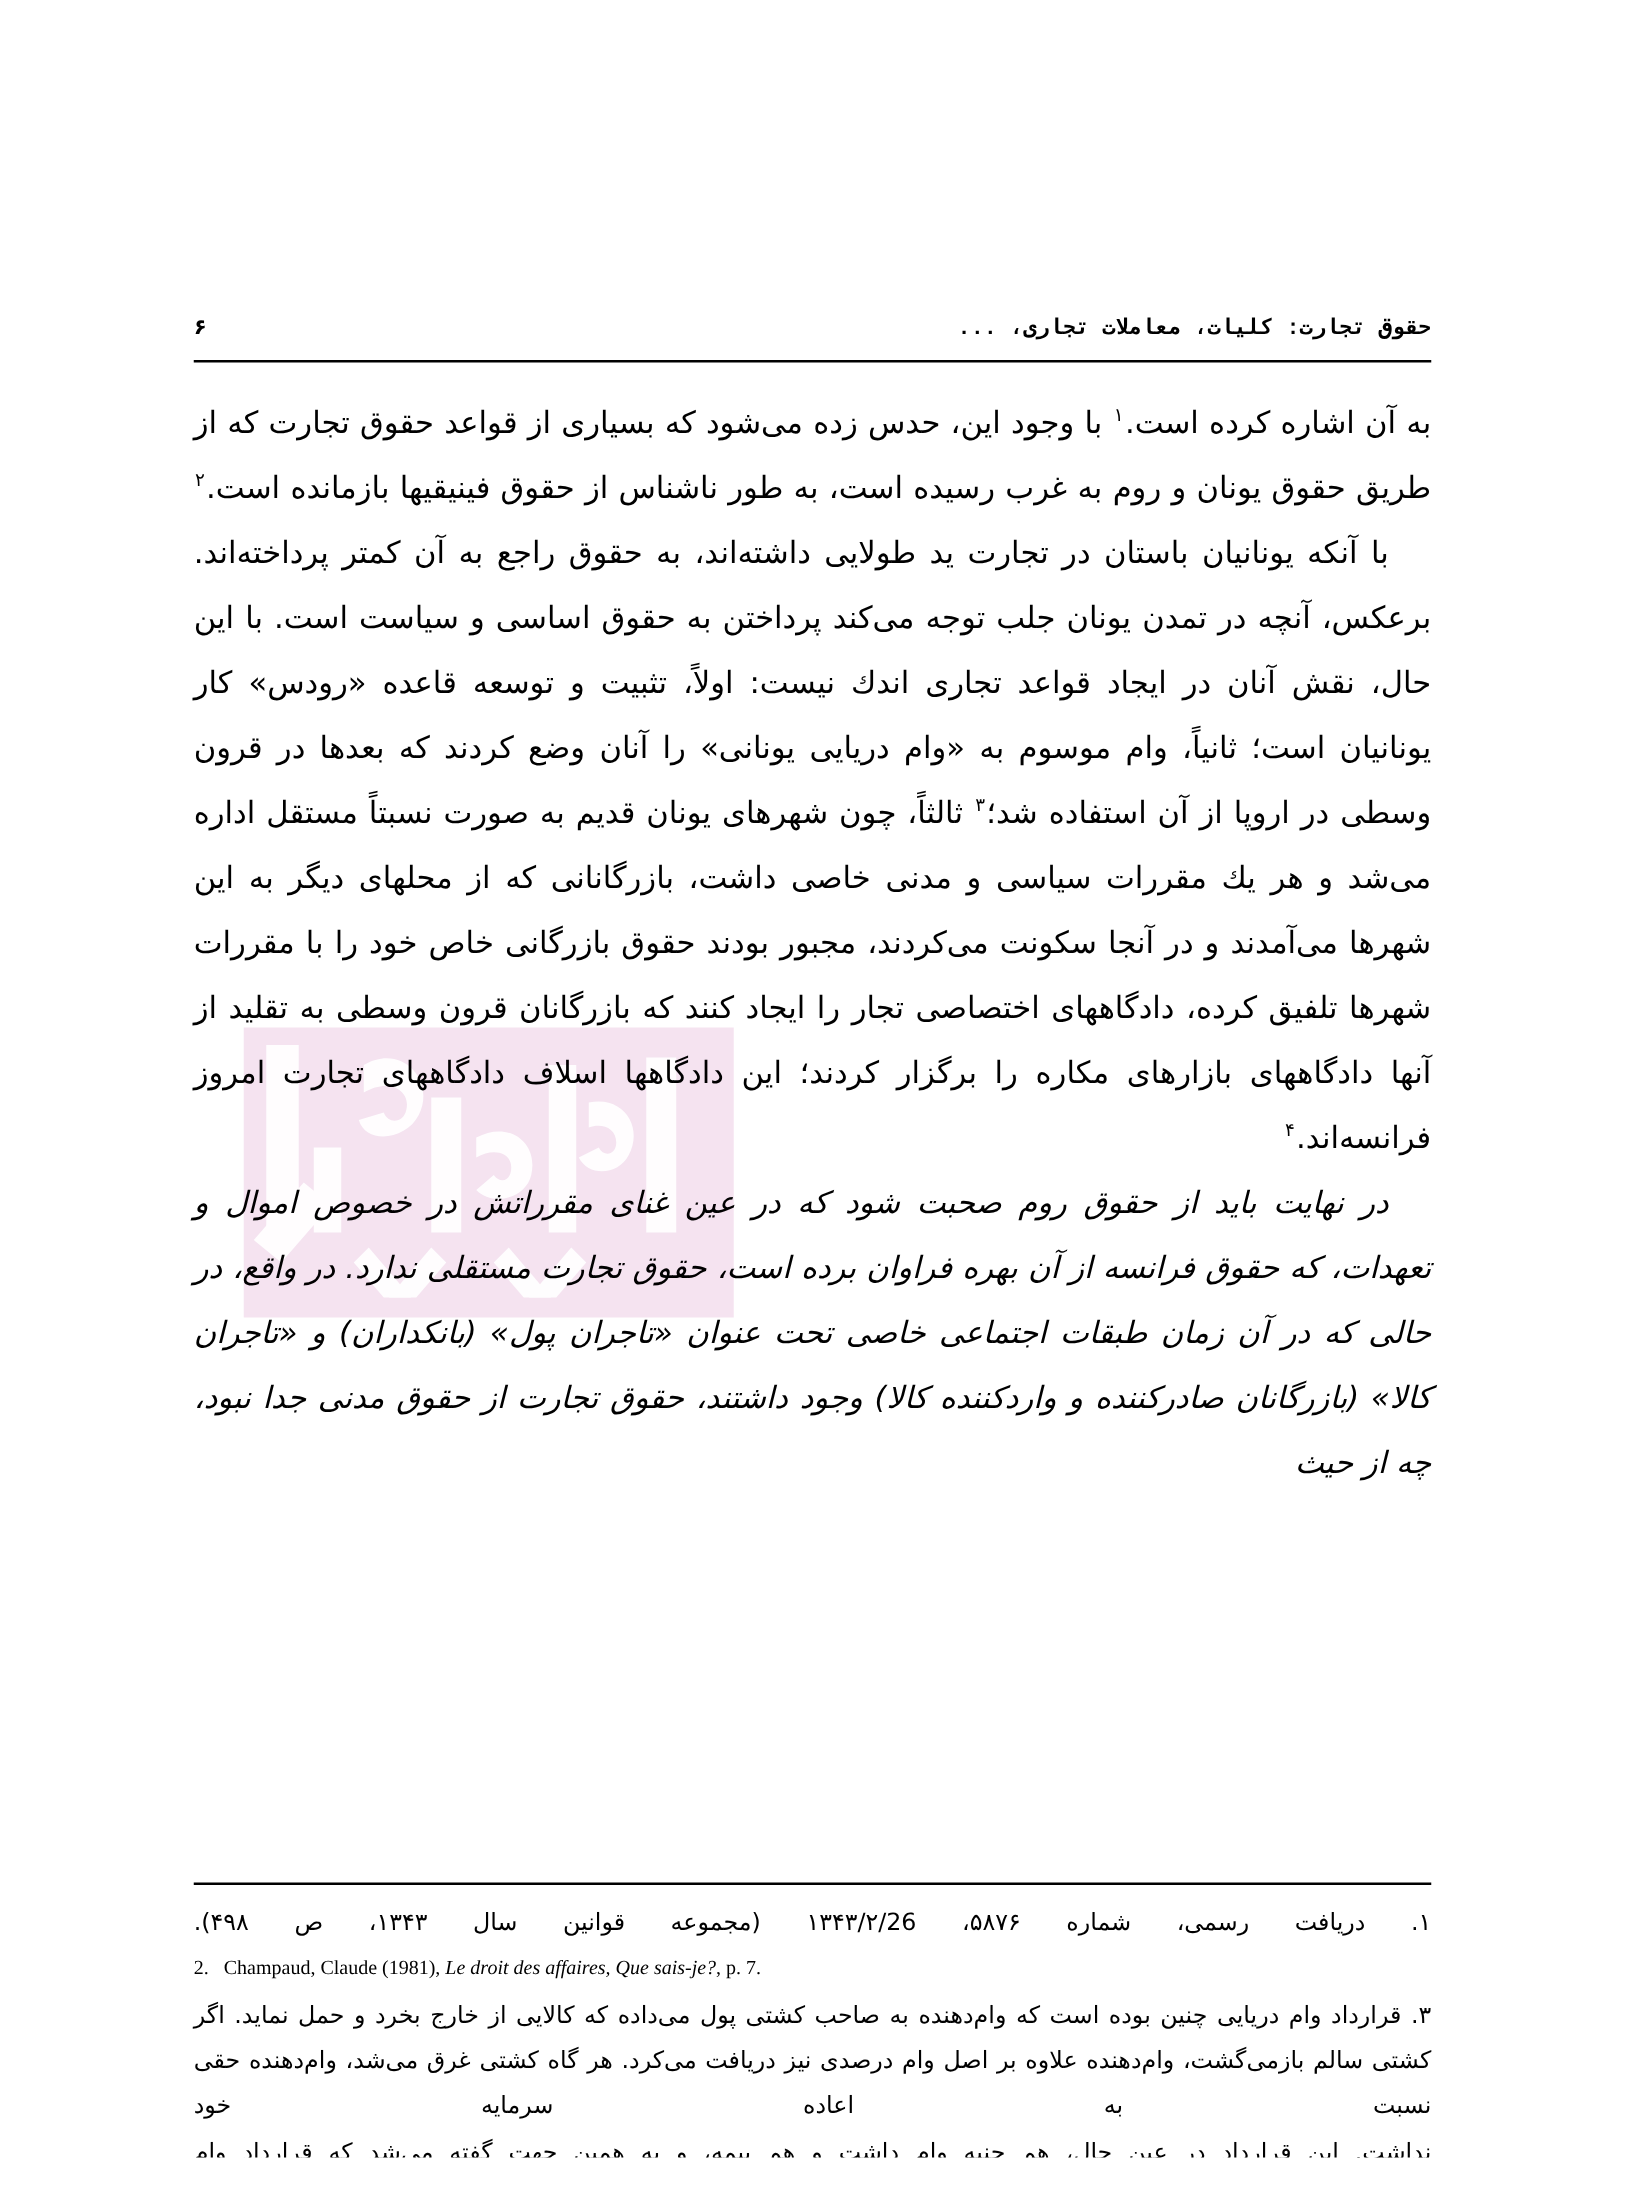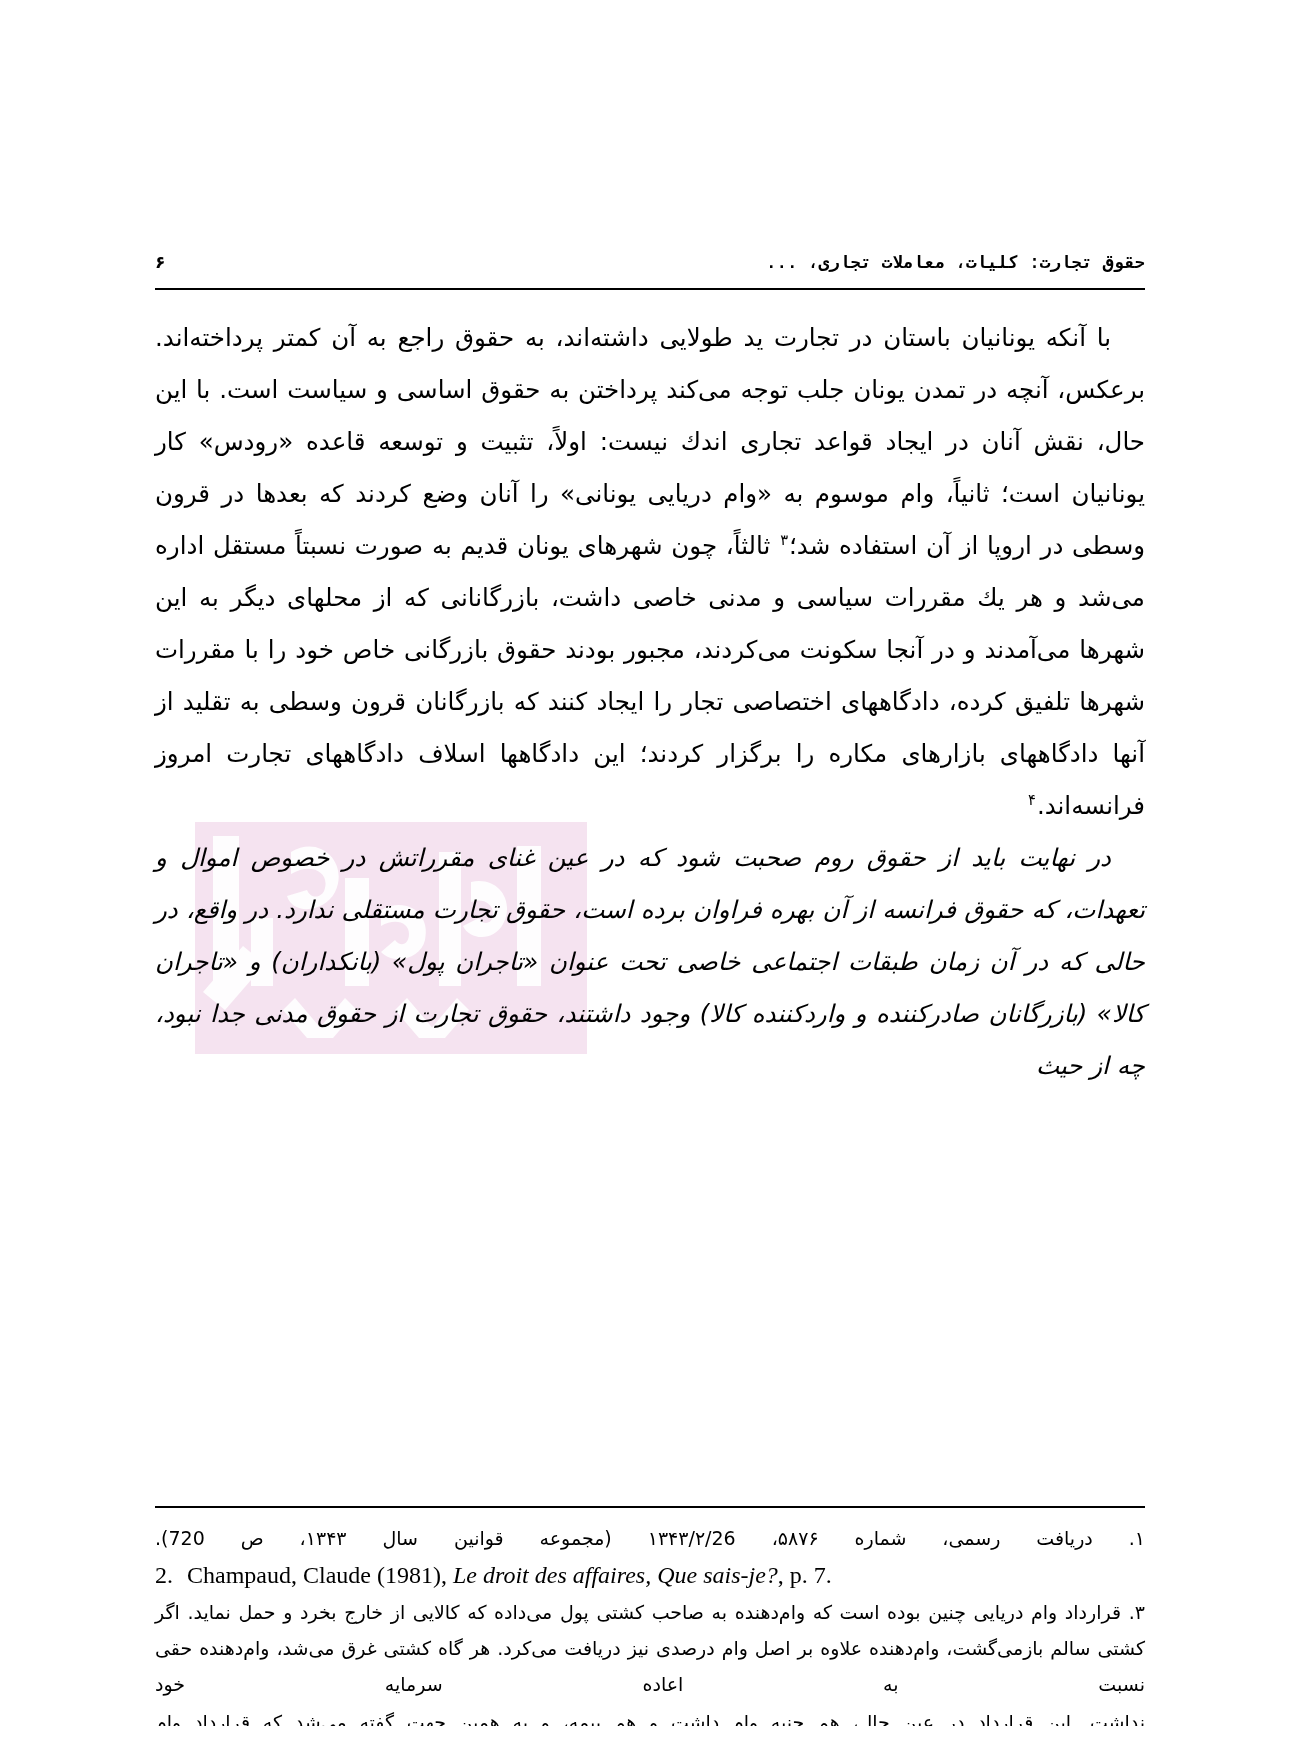--- a/index.html
+++ b/index.html
@@ -147,21 +147,21 @@
     text-align: justify;
     text-align-last: justify;
   }
   .fn-item .fn-italic { }
 
   .fn-item.ltr {
     direction: ltr;
     text-align: center;
     text-align-last: left;
     font-family: "Liberation Serif", "DejaVu Serif", serif;
-    font-size: 24px;
+    font-size: 16px;
     line-height: 34px;
   }
   .fn-item.ltr .fn-italic {
     font-style: italic;
   }
   .fn-item.ltr .fn-num {
     margin-right: 8px;
   }
   .fn-marker {
     font-weight: 400;
@@ -198,27 +198,28 @@
 
   <div class="content-col">
 
     <div class="running-head">
       <span class="rh-title">حقوق تجارت: کلیات، معاملات تجاری، ...</span>
       <span class="rh-page">۶</span>
     </div>
     <div class="head-rule"></div>
 
     <div class="body-text">
+      <p id="para-1">به آن اشاره کرده است.<sup class="fn">۱</sup> با وجود این، حدس زده می‌شود که بسیاری از قواعد حقوق تجارت که از طریق حقوق یونان و روم به غرب رسیده است، به طور ناشناس از حقوق فینیقیها بازمانده است.<sup class="fn">۲</sup></p>
       <p id="para-2" class="indent">با آنکه یونانیان باستان در تجارت ید طولایی داشته‌اند، به حقوق راجع به آن کمتر پرداخته‌اند. برعکس، آنچه در تمدن یونان جلب توجه می‌کند پرداختن به حقوق اساسی و سیاست است. با این حال، نقش آنان در ایجاد قواعد تجاری اندك نیست: اولاً، تثبیت و توسعه قاعده «رودس» کار یونانیان است؛ ثانیاً، وام موسوم به «وام دریایی یونانی» را آنان وضع کردند که بعدها در قرون وسطی در اروپا از آن استفاده شد؛<sup class="fn">۳</sup> ثالثاً، چون شهرهای یونان قدیم به صورت نسبتاً مستقل اداره می‌شد و هر یك مقررات سیاسی و مدنی خاصی داشت، بازرگانانی که از محلهای دیگر به این شهرها می‌آمدند و در آنجا سکونت می‌کردند، مجبور بودند حقوق بازرگانی خاص خود را با مقررات شهرها تلفیق کرده، دادگاههای اختصاصی تجار را ایجاد کنند که بازرگانان قرون وسطی به تقلید از آنها دادگاههای بازارهای مکاره را برگزار کردند؛ این دادگاهها اسلاف دادگاههای تجارت امروز فرانسه‌اند.<sup class="fn">۴</sup></p>
       <p id="para-3" class="indent last-right">در نهایت باید از حقوق روم صحبت شود که در عین غنای مقرراتش در خصوص اموال و تعهدات، که حقوق فرانسه از آن بهره فراوان برده است، حقوق تجارت مستقلی ندارد. در واقع، در حالی که در آن زمان طبقات اجتماعی خاصی تحت عنوان «تاجران پول» (بانکداران) و «تاجران کالا» (بازرگانان صادرکننده و واردکننده کالا) وجود داشتند، حقوق تجارت از حقوق مدنی جدا نبود، چه از حیث</p>
     </div>
 
     <div class="foot-rule"></div>
 
     <div class="footnotes">
-      <div class="fn-item" id="footnote-1"><span class="fn-marker">۱. </span><span class="fn-italic">دریافت رسمی</span><span>، شماره ۵۸۷۶، ۱۳۴۳/۲/26 (</span><span class="fn-italic">مجموعه قوانین سال ۱۳۴۳</span><span>، ص 720).</span></div>
+      <div class="fn-item" id="footnote-1"><span class="fn-marker">۱. </span><span class="fn-italic">دریافت رسمی</span><span>، شماره ۵۸۷۶، ۱۳۴۳/۲/26 (</span><span class="fn-italic">مجموعه قوانین سال ۱۳۴۳</span><span>، ص ۴۹۸).</span></div>
       <div class="fn-item ltr" id="footnote-2"><span class="fn-marker fn-num">2. </span><span>Champaud, Claude (1981), </span><span class="fn-italic">Le droit des affaires, Que sais-je?</span><span>, p. 7.</span></div>
       <div class="fn-item" id="footnote-3"><span class="fn-marker">۳. </span><span>قرارداد وام دریایی چنین بوده است که وام‌دهنده به صاحب کشتی پول می‌داده که کالایی از خارج بخرد و حمل نماید. اگر کشتی سالم بازمی‌گشت، وام‌دهنده علاوه بر اصل وام درصدی نیز دریافت می‌کرد. هر گاه کشتی غرق می‌شد، وام‌دهنده حقی نسبت به اعاده سرمایه خود</span></div>
       <div class="fn-item fn-cut" id="footnote-3-cont"><span>نداشت. این قرارداد در عین حال، هم جنبه وام داشت و هم بیمه، و به همین جهت گفته می‌شد که قرارداد وام</span></div>
     </div>
 
   </div>
 </div>
 
 </body></html>

